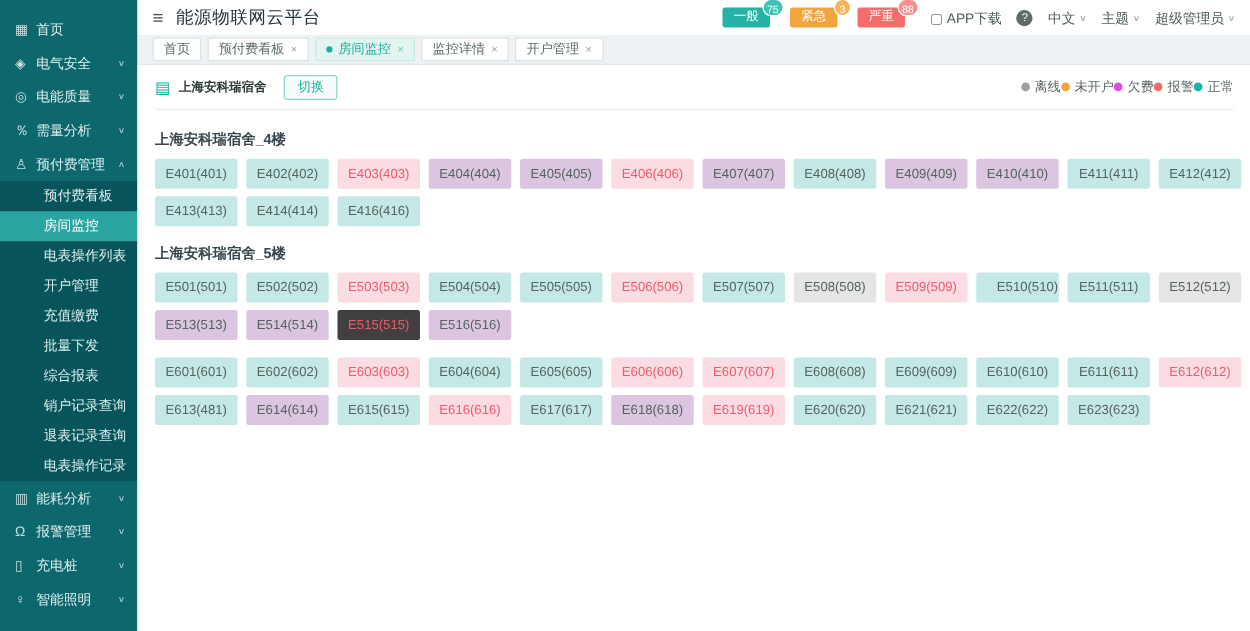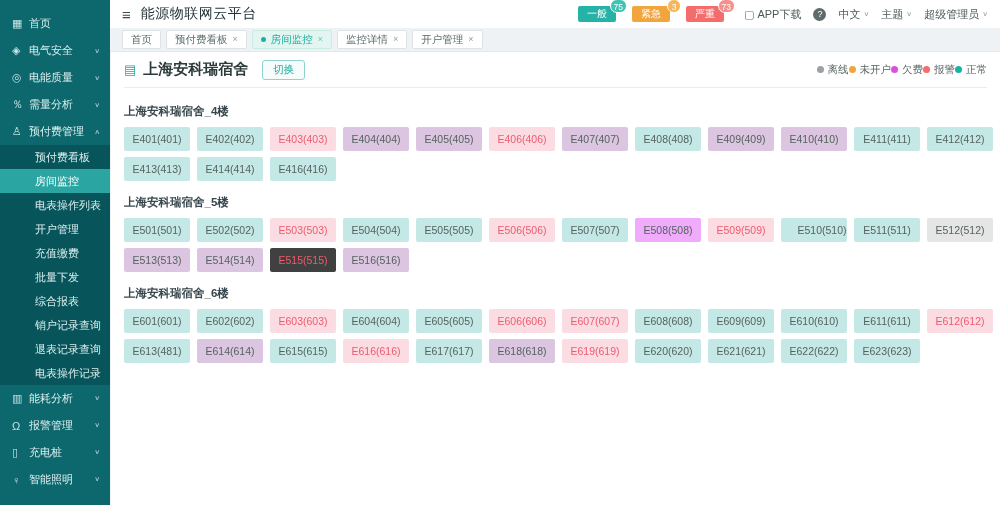--- a/index.html
+++ b/index.html
@@ -34,21 +34,21 @@
   .tabstrip { height:24px; background:#eff2f4; border-bottom:1px solid #e3e8ea; display:flex; align-items:center; gap:5px; padding:0 12px; flex-shrink:0; }
   .tab { background:#fff; border:1px solid #dde3e5; border-radius:2px; color:#5b6a6a; font-size:10.5px; padding:2px 8px; display:flex; align-items:center; gap:5px; cursor:pointer; line-height:1.2; }
   .tab.active { background:#e2f5f0; border-color:#c9ece2; color:#1fae9f; }
   .tab .dot { width:5px; height:5px; border-radius:50%; background:#1fae9f; display:inline-block; }
   .tab .close { font-size:9px; opacity:.65; cursor:pointer; }
 
   
   .content { flex:1; background:#fff; padding:0 13px; overflow:hidden; border-left:1px solid #eef1f2; }
   .card-header { height:36px; display:flex; align-items:center; border-bottom:1px solid #e9edef; }
   .building-icon { color:#1fae9f; font-size:13px; margin-right:7px; }
-  .building-name { font-weight:bold; font-size:15px; color:#2c3a3a; }
+  .building-name { font-weight:bold; font-size:10px; color:#2c3a3a; }
   .switch-btn { margin-left:14px; border:1px solid #8ed4cb; color:#1fae9f; background:#f6fcfb; font-size:10.5px; padding:2px 10px; border-radius:3px; cursor:pointer; }
   .legend { margin-left:auto; display:flex; align-items:center; }
   .legend-item { display:flex; align-items:center; gap:4px; font-size:10.5px; color:#5b6565; }
   .legend-dot { width:7px; height:7px; border-radius:50%; display:inline-block; }
 
   .floors { padding-top:2px; }
   .floor { margin-top:14px; }
   .floor-label { font-size:11.5px; font-weight:bold; color:#37474d; margin-bottom:8px; }
   .room-grid { display:flex; flex-wrap:wrap; gap:6px 7px; width:870px; }
   .room { width:66px; height:24px; line-height:24px; text-align:center; font-size:10.5px; border-radius:2px; cursor:pointer; white-space:nowrap; }
@@ -119,21 +119,21 @@
 
   <div class="main">
 
     <header class="topbar">
       <span class="hamburger">≡</span>
       <span class="app-title">能源物联网云平台</span>
       <div class="top-right">
         <div class="alert-group" id="alerts">
             <div class="alert-btn" style="background: rgb(38, 178, 166);">一般<span class="alert-badge" style="background: rgb(63, 195, 178);">75</span></div>
             <div class="alert-btn" style="background: rgb(242, 164, 61);">紧急<span class="alert-badge" style="background: rgb(245, 181, 90);">3</span></div>
-            <div class="alert-btn" style="background: rgb(245, 108, 108);">严重<span class="alert-badge" style="background: rgb(248, 143, 143);">73</span></div>
+            <div class="alert-btn" style="background: rgb(245, 108, 108);">严重<span class="alert-badge" style="background: rgb(248, 143, 143);">88</span></div>
           </div>
         <span class="tr-item">
           <span class="appdl-icon">▢</span>
           <span>APP下载</span>
         </span>
         <span class="help-circle">?</span>
         <span class="tr-item">
           <span>中文</span>
           <span class="chev-sm">∨</span>
         </span>
@@ -223,33 +223,32 @@
           <div class="floor">
             <div class="floor-label">上海安科瑞宿舍_5楼</div>
             <div class="room-grid">
               <div class="room room-normal" style="background: rgb(196, 232, 229); color: rgb(85, 99, 95);">E501(501)</div>
               <div class="room room-normal" style="background: rgb(196, 232, 229); color: rgb(85, 99, 95);">E502(502)</div>
               <div class="room room-alarm" style="background: rgb(251, 220, 227); color: rgb(239, 91, 109);">E503(503)</div>
               <div class="room room-normal" style="background: rgb(196, 232, 229); color: rgb(85, 99, 95);">E504(504)</div>
               <div class="room room-normal" style="background: rgb(196, 232, 229); color: rgb(85, 99, 95);">E505(505)</div>
               <div class="room room-alarm" style="background: rgb(251, 220, 227); color: rgb(239, 91, 109);">E506(506)</div>
               <div class="room room-normal" style="background: rgb(196, 232, 229); color: rgb(85, 99, 95);">E507(507)</div>
-              <div class="room room-normal" style="background: #f0abfc; color: rgb(85, 99, 95);">E508(508)</div>
+              <div class="room room-normal" style="background: #e5e5e5; color: rgb(85, 99, 95);">E508(508)</div>
               <div class="room room-alarm" style="background: rgb(251, 220, 227); color: rgb(239, 91, 109);">E509(509)</div>
               <div class="room room-normal" style="background: rgb(196, 232, 229); color: rgb(85, 99, 95); padding-left: 16px;">E510(510)</div>
               <div class="room room-normal" style="background: rgb(196, 232, 229); color: rgb(85, 99, 95);">E511(511)</div>
               <div class="room room-normal" style="background: #e5e5e5; color: rgb(85, 99, 95);">E512(512)</div>
               <div class="room room-arrears" style="background: rgb(220, 197, 224); color: rgb(85, 99, 95);">E513(513)</div>
               <div class="room room-arrears" style="background: rgb(220, 197, 224); color: rgb(85, 99, 95);">E514(514)</div>
               <div class="room room-alarm" style="background: #404040; color: rgb(239, 91, 109);">E515(515)</div>
               <div class="room room-arrears" style="background: rgb(220, 197, 224); color: rgb(85, 99, 95);">E516(516)</div>
             </div>
           </div>
           <div class="floor">
-            <div class="floor-label">上海安科瑞宿舍_6楼</div>
             <div class="room-grid">
               <div class="room room-normal" style="background: rgb(196, 232, 229); color: rgb(85, 99, 95);">E601(601)</div>
               <div class="room room-normal" style="background: rgb(196, 232, 229); color: rgb(85, 99, 95);">E602(602)</div>
               <div class="room room-alarm" style="background: rgb(251, 220, 227); color: rgb(239, 91, 109);">E603(603)</div>
               <div class="room room-normal" style="background: rgb(196, 232, 229); color: rgb(85, 99, 95);">E604(604)</div>
               <div class="room room-normal" style="background: rgb(196, 232, 229); color: rgb(85, 99, 95);">E605(605)</div>
               <div class="room room-alarm" style="background: rgb(251, 220, 227); color: rgb(239, 91, 109);">E606(606)</div>
               <div class="room room-alarm" style="background: rgb(251, 220, 227); color: rgb(239, 91, 109);">E607(607)</div>
               <div class="room room-normal" style="background: rgb(196, 232, 229); color: rgb(85, 99, 95);">E608(608)</div>
               <div class="room room-normal" style="background: rgb(196, 232, 229); color: rgb(85, 99, 95);">E609(609)</div>

